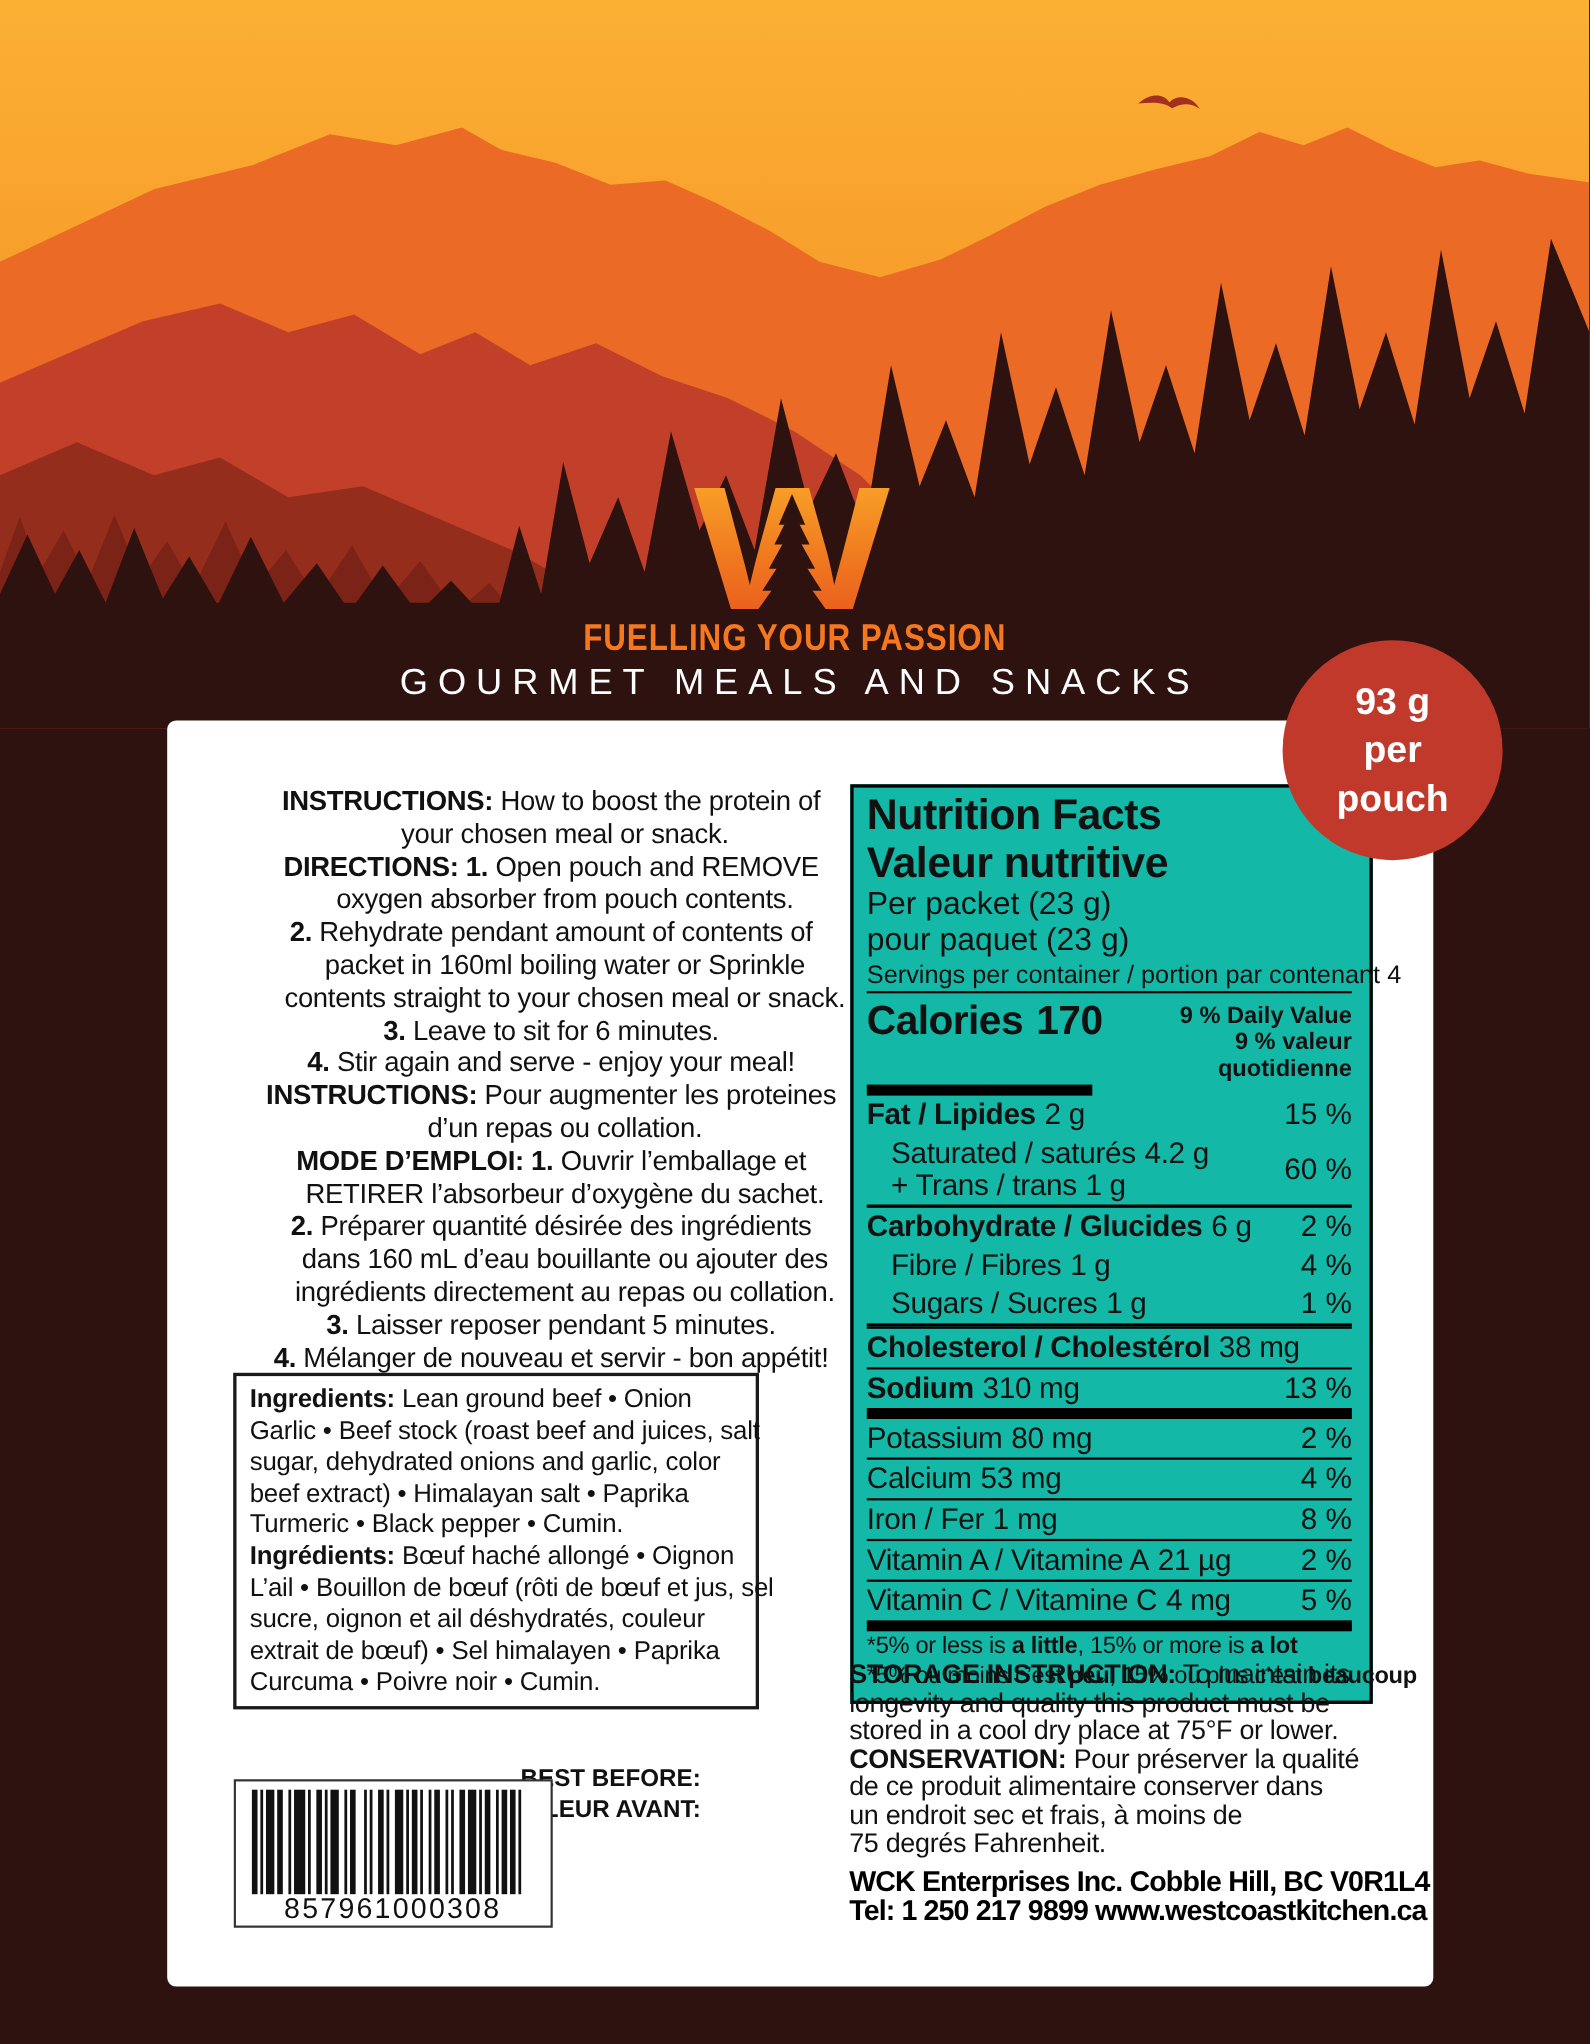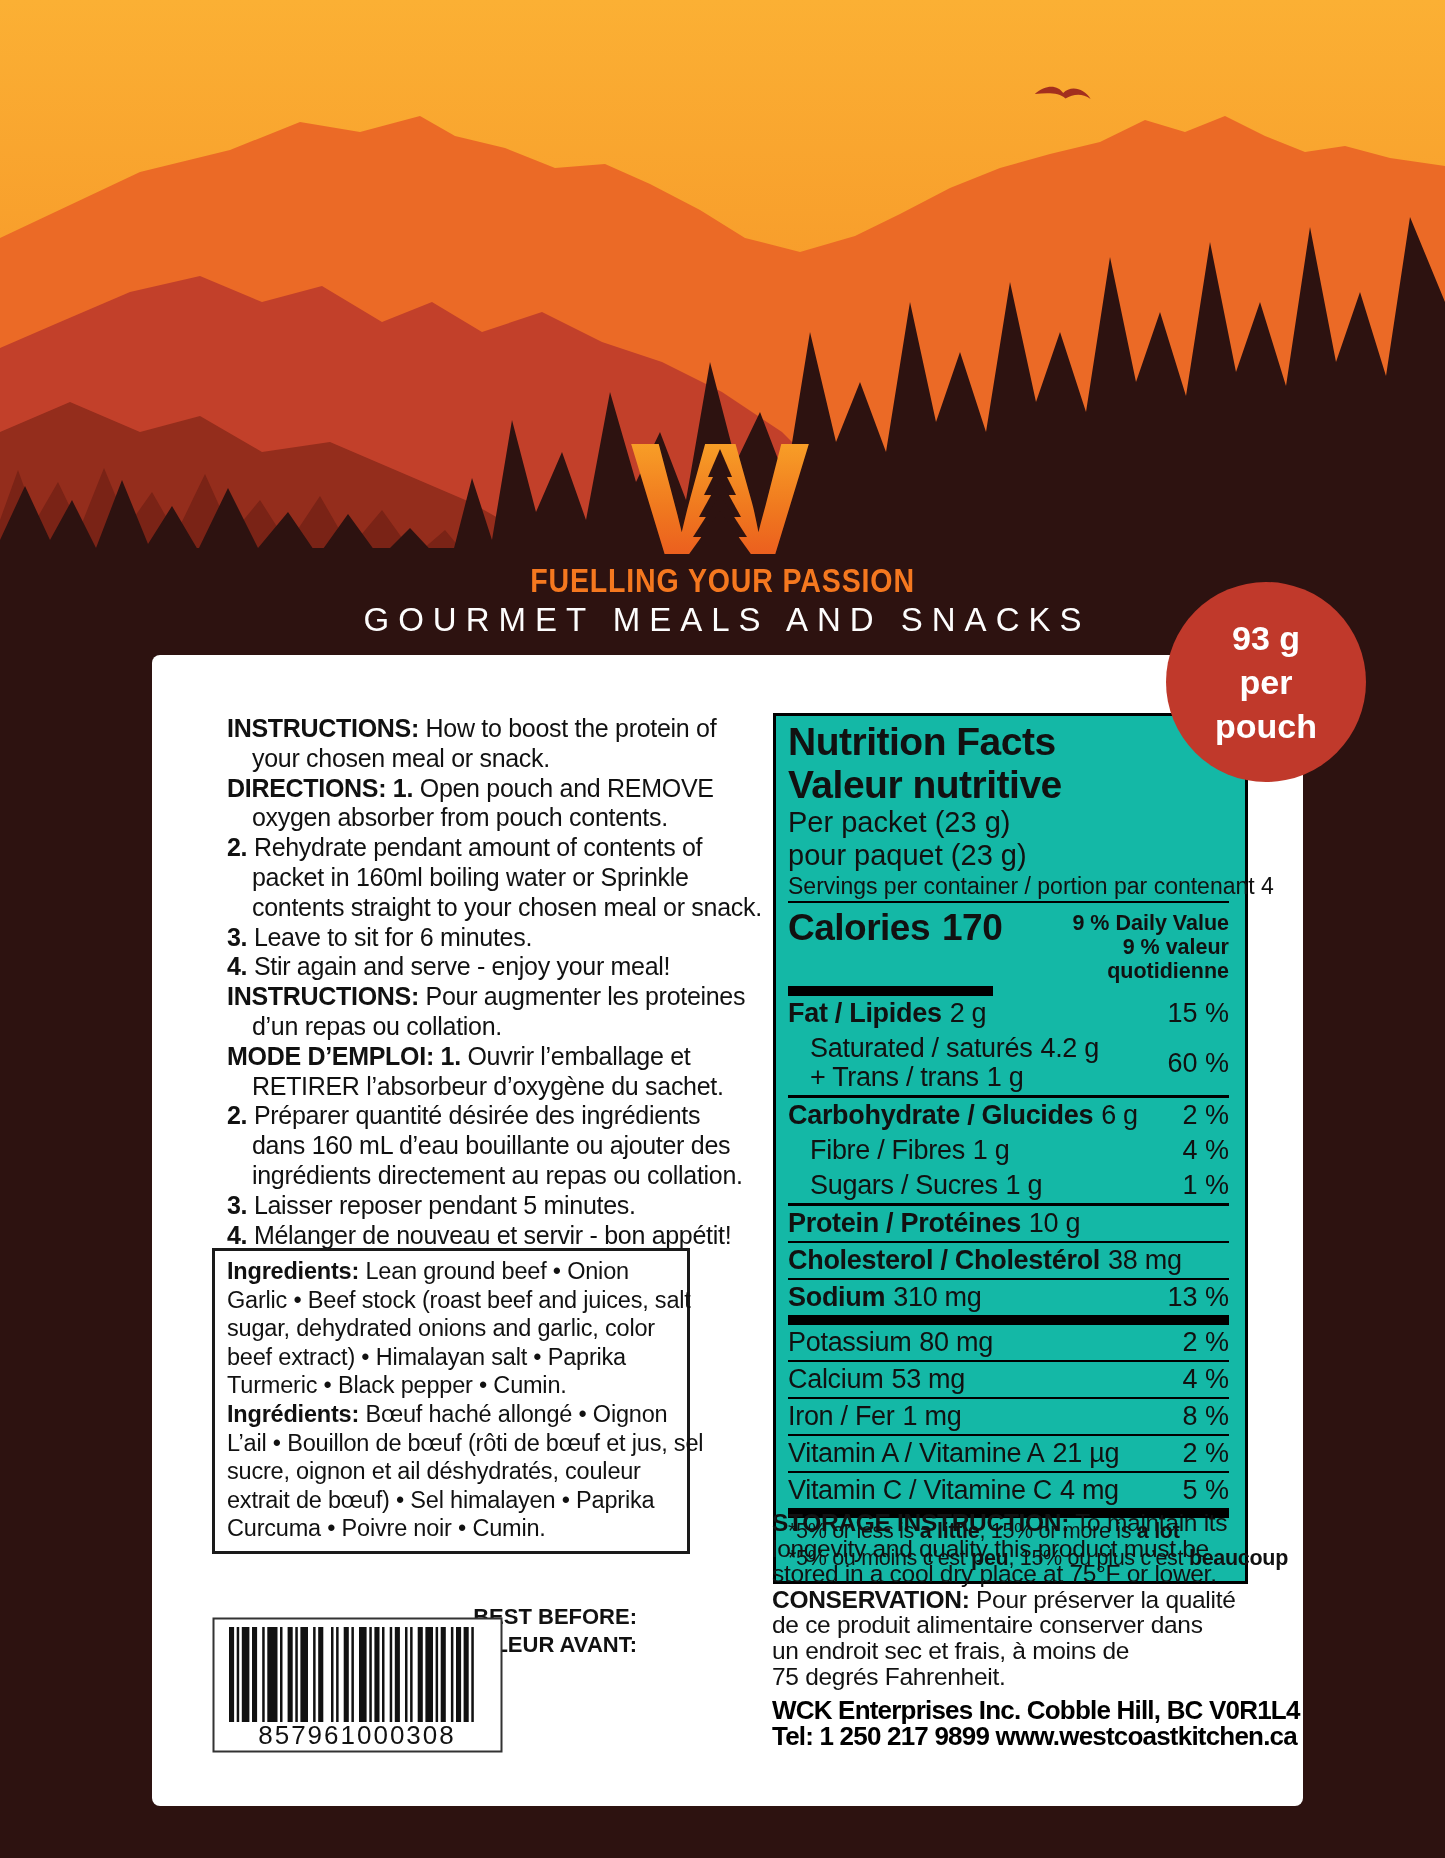--- a/index.html
+++ b/index.html
@@ -20,21 +20,21 @@
   .badge{position:absolute;left:1166px;top:582px;width:200px;height:200px;border-radius:50%;
          background:#c0392b;color:#fff;display:flex;flex-direction:column;align-items:center;
          justify-content:center;font-weight:bold;font-size:34px;line-height:44px;z-index:5;}
 
   
   .panel{position:absolute;left:152px;top:655px;width:1151px;height:1151px;background:#ffffff;
          border-radius:8px;z-index:1;}
 
   
   .instructions{position:absolute;left:227px;top:714px;width:548px;font-size:25px;
-                line-height:29.8px;letter-spacing:-0.3px;z-index:2;}
+                line-height:29.8px;letter-spacing:-0.3px;z-index:2;text-align:center;}
   .instructions .ind{padding-left:25px;}
 
   
   .ingbox{position:absolute;left:212px;top:1248px;width:478px;box-sizing:border-box;
           border:3px solid #1a1a1a;padding:6px 10px 8px 12px;font-size:23.5px;
           line-height:28.6px;letter-spacing:-0.2px;z-index:2;}
 
   
   .nbox{position:absolute;left:773px;top:713px;width:475px;box-sizing:border-box;
         border:3px solid #000;padding:4px 16px 10px 12px;background:#14b8a6;z-index:2;}
@@ -203,24 +203,20 @@
     <div class="nrow ind">
       <span class="nl"><span>Fibre / Fibres</span><span class="nv">1 g</span></span>
       <span class="ndv">4 %</span>
     </div>
     <div class="nrow ind">
       <span class="nl"><span>Sugars / Sucres</span><span class="nv">1 g</span></span>
       <span class="ndv">1 %</span>
     </div>
     <div class="sep s3"></div>
 
-    <div class="nrow">
-      <span class="nl"><span class="b">Protein / Protéines</span><span class="nv">10 g</span></span>
-      <span class="ndv"></span>
-    </div>
     <div class="sep s2"></div>
 
     <div class="nrow">
       <span class="nl"><span class="b">Cholesterol / Cholestérol</span><span class="nv">38 mg</span></span>
       <span class="ndv"></span>
     </div>
     <div class="sep s2"></div>
 
     <div class="nrow">
       <span class="nl"><span class="b">Sodium</span><span class="nv">310 mg</span></span>

